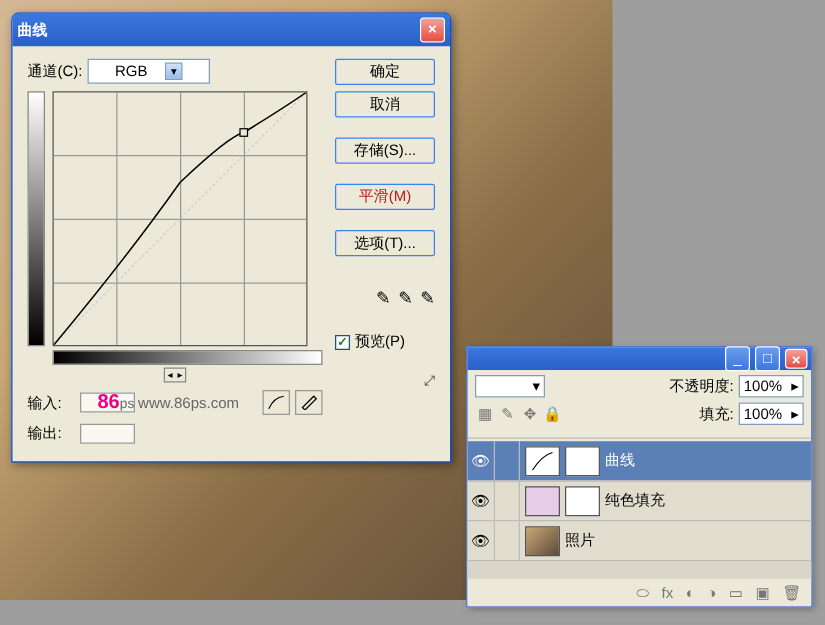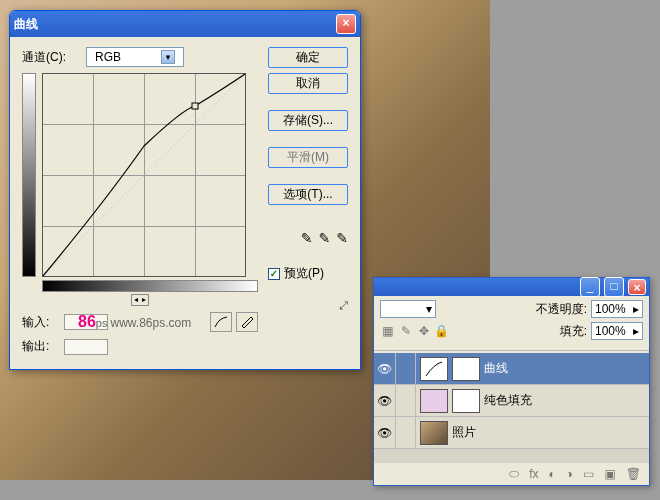--- a/index.html
+++ b/index.html
@@ -7,39 +7,39 @@
 .canvas-bg{position:absolute;left:0;top:0;width:490px;height:480px;background:linear-gradient(135deg,#d4b896 0%,#c9a877 30%,#8b6f47 60%,#5d4a38 100%)}
 .dlg{position:absolute;left:9px;top:10px;width:352px;background:#ece9d8;border:1px solid #0054e3;border-radius:6px 6px 0 0;box-shadow:2px 2px 8px rgba(0,0,0,.4)}
 .titlebar{height:26px;background:linear-gradient(#3b77e0,#2a5fc9);border-radius:5px 5px 0 0;display:flex;align-items:center;padding:0 4px;color:#fff;font-weight:bold}
 .titlebar .spacer{flex:1}
 .closebtn{width:20px;height:20px;background:linear-gradient(#f5a09a,#e54d42);border:1px solid #fff;border-radius:3px;color:#fff;text-align:center;line-height:16px;font-weight:bold;cursor:pointer}
 .minbtn,.maxbtn{width:20px;height:20px;background:linear-gradient(#6a9ee8,#3b77e0);border:1px solid #fff;border-radius:3px;margin-right:2px;color:#fff;text-align:center;line-height:16px;cursor:pointer}
 .dlg-body{padding:10px 12px 14px;display:flex}
 .left-col{flex:1}
 .right-col{width:80px;margin-left:10px;display:flex;flex-direction:column;gap:5px}
 .ch-row{display:flex;align-items:center;margin-bottom:6px}
-.ch-row label{margin-right:20px}
-.ch-select{width:98px;height:20px;border:1px solid #7f9db9;background:#fff;padding:0 8px;display:flex;align-items:center;justify-content:space-between}
+.ch-row label{margin-right:4px}
+.ch-select{width:98px;height:20px;border:1px solid #7f9db9;background:#fff;padding:0 21px;display:flex;align-items:center;justify-content:space-between}
 .ch-select .arrow{width:14px;height:14px;background:linear-gradient(#cfe3ff,#9bbce8);border:1px solid #7f9db9;text-align:center;line-height:12px;font-size:9px}
 .curve-area{display:flex}
 .vgrad{width:14px;height:204px;background:linear-gradient(#fff,#000);border:1px solid #888;margin-right:6px}
 .grid-wrap{position:relative}
 .grid{width:204px;height:204px;background:#ece9d8;border:1px solid #555;position:relative}
 .grid .gl{position:absolute;background:#999}
 .hbar{margin-top:3px;display:flex;align-items:center;gap:4px;margin-left:20px}
 .hgrad{flex:1;height:12px;background:linear-gradient(90deg,#000,#fff);border:1px solid #888}
 .tog{width:18px;height:12px;border:1px solid #888;background:#ece9d8;display:flex}
 .tog span{flex:1;text-align:center;font-size:8px;line-height:10px}
 .io-row{margin-top:6px;display:flex;align-items:center;gap:6px}
 .io-row label{width:36px}
 .io-row .val{width:44px;height:16px;border:1px solid #999;background:#f8f8f0}
 .tool-row{display:flex;gap:4px;margin-left:auto}
 .toolbtn{width:22px;height:20px;border:1px solid #999;background:#ece9d8;display:flex;align-items:center;justify-content:center}
 .btn{height:21px;border:1px solid #3b82f6;background:#ece9d8;border-radius:2px;text-align:center;line-height:19px;cursor:pointer}
-.btn.disabled{color:#737373}
+.btn.disabled{color:#b91c1c}
 .eyedrops{display:flex;gap:6px;margin-top:20px;justify-content:flex-end}
 .eyedrops span{font-size:14px}
 .prevrow{display:flex;align-items:center;gap:4px;margin-top:14px}
 .ck{width:12px;height:12px;border:1px solid #1c5180;background:#fff;display:flex;align-items:center;justify-content:center;color:#1a7f1a;font-size:10px;font-weight:bold}
 .expand{text-align:right;margin-top:12px;font-size:11px;color:#444}
 .layerspanel{position:absolute;left:373px;top:277px;width:277px;background:#ece9d8;border:1px solid #2a5fc9;box-shadow:2px 2px 6px rgba(0,0,0,.3)}
 .lp-title{height:18px;background:linear-gradient(#3b77e0,#2a5fc9);display:flex;justify-content:flex-end;align-items:center;padding:0 3px;gap:2px}
 .lp-body{padding:4px 6px}
 .lp-row{display:flex;align-items:center;gap:4px;margin-bottom:4px}
 .lp-row .sel{border:1px solid #7f9db9;background:#fff;height:18px;width:56px;display:flex;align-items:center;padding:0 3px;justify-content:space-between}

